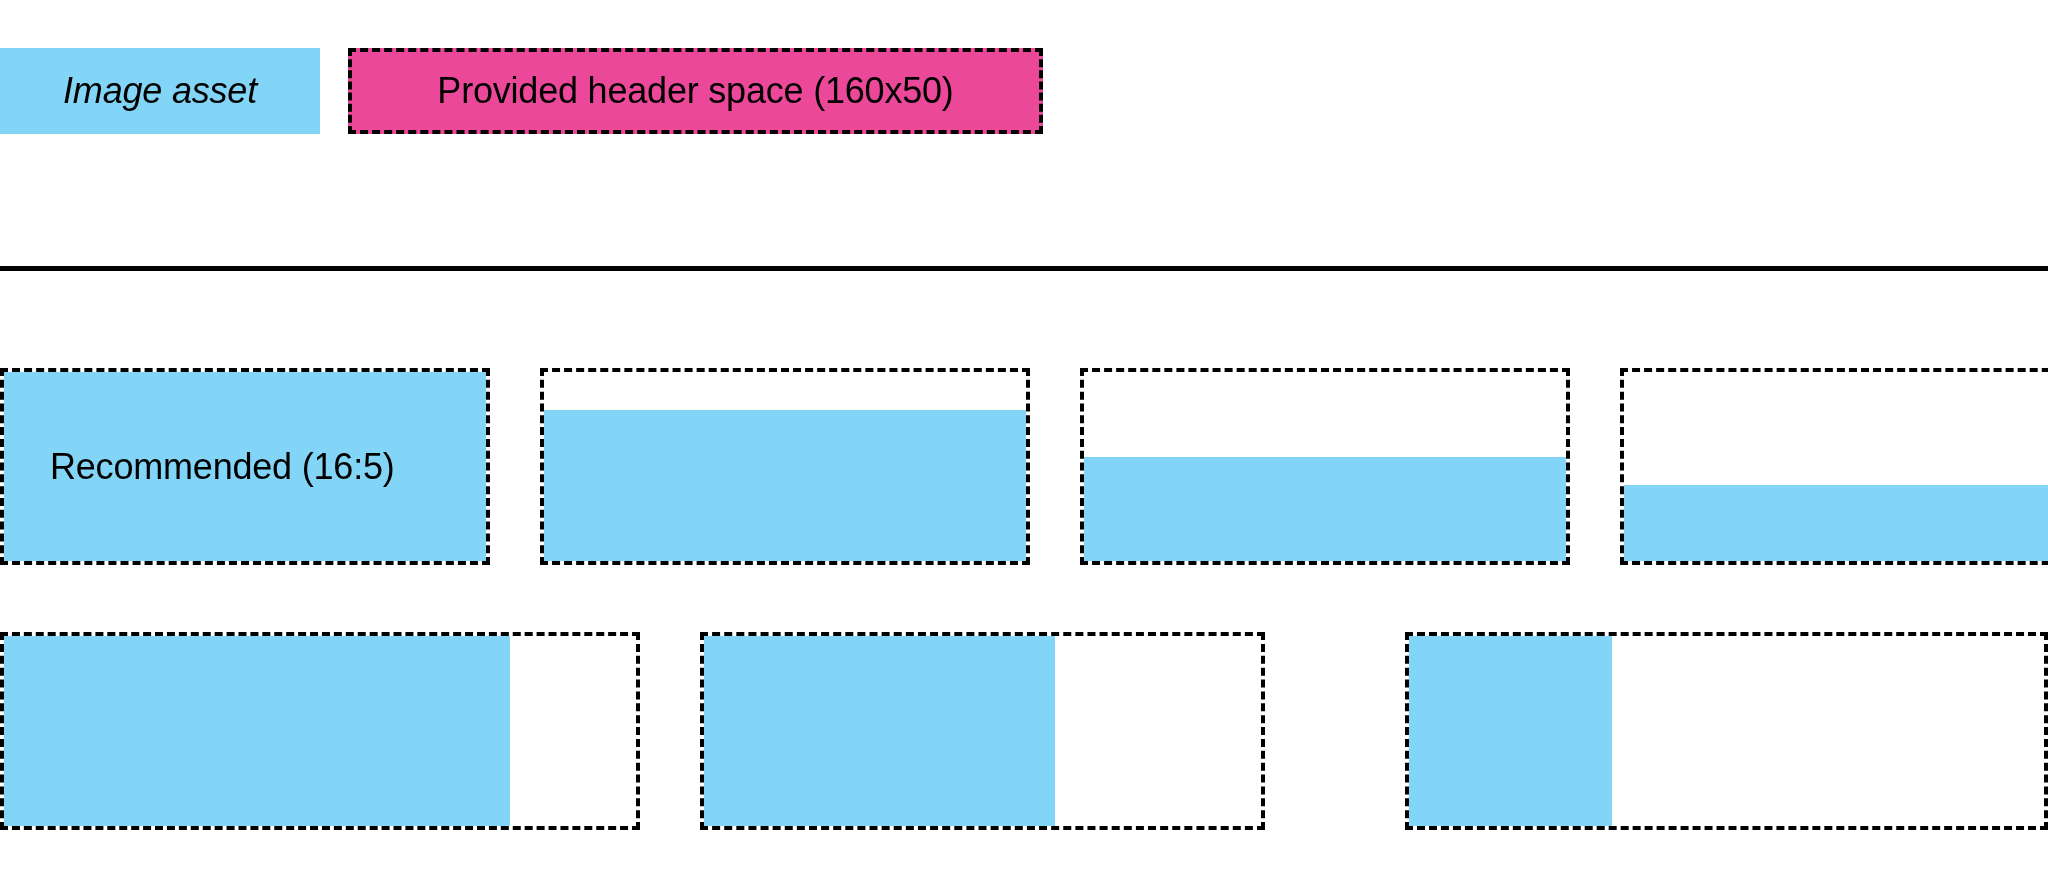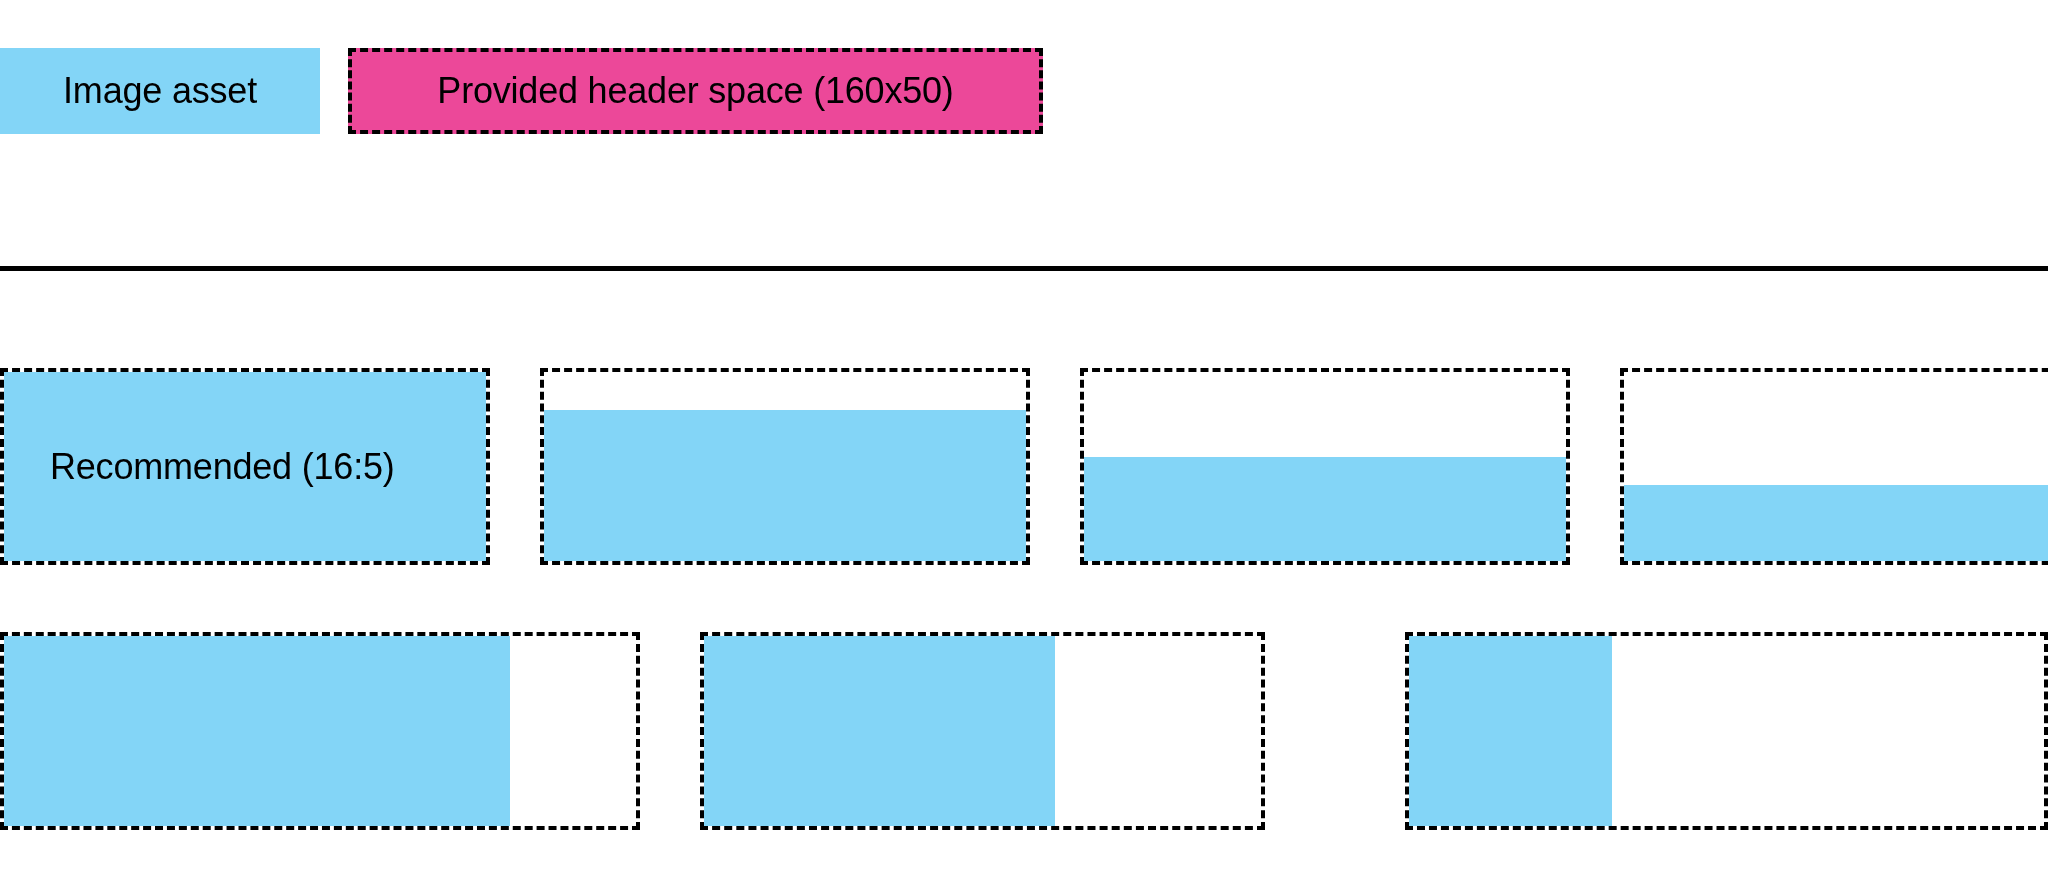--- a/index.html
+++ b/index.html
@@ -26,20 +26,21 @@
     display: flex;
     align-items: stretch;
   }
   .legend-swatch {
     width: 320px;
     height: 86px;
     background: #83d5f7;
     display: flex;
     align-items: center;
     justify-content: center;
+    font-style: italic;
   }
   .legend-swatch-label {
     font-size: 36px;
     letter-spacing: -0.2px;
     color: #000;
     white-space: nowrap;
   }
   .legend-gap { width: 28px; }
   .legend-outline {
     width: 695px;

